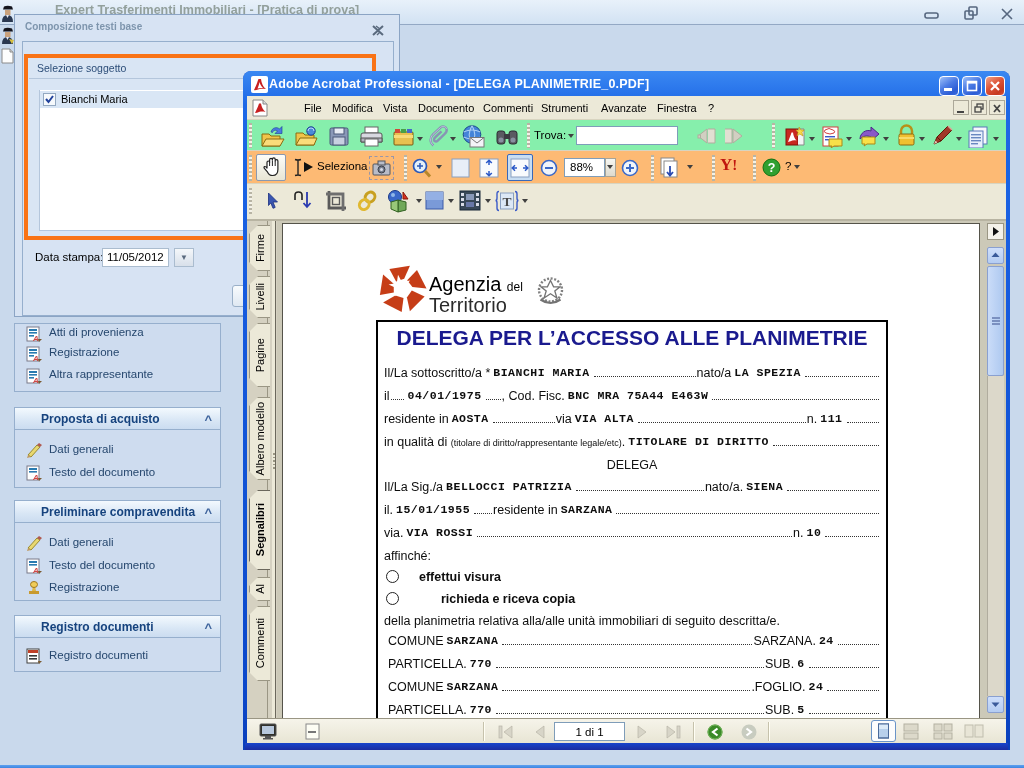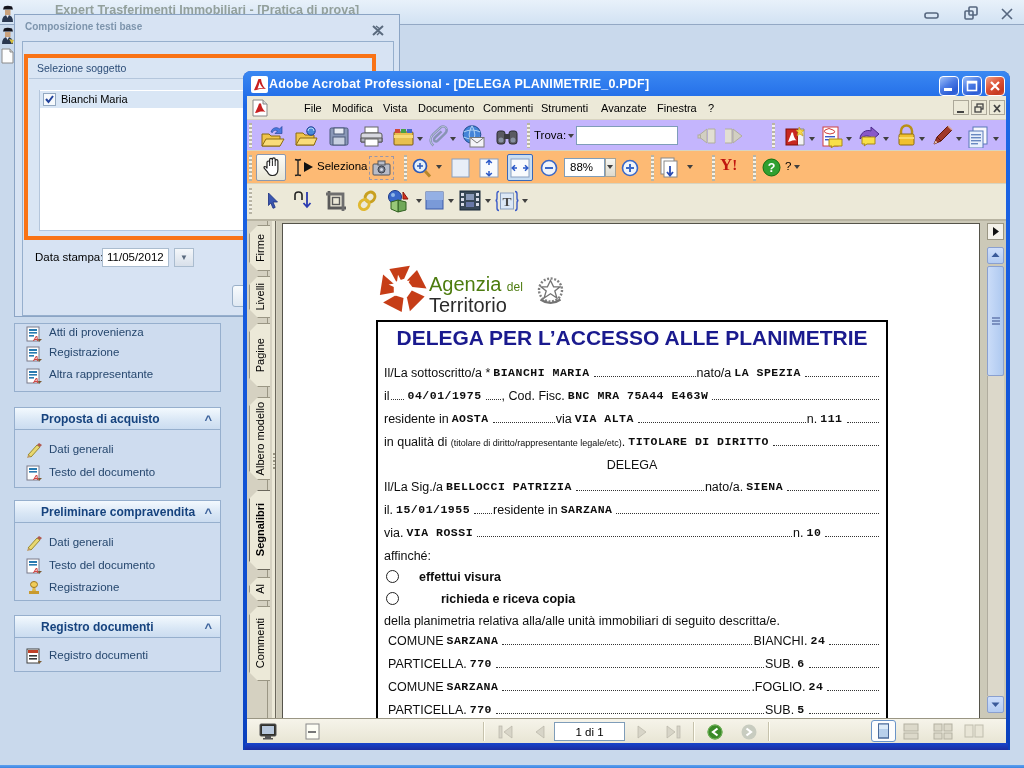--- a/index.html
+++ b/index.html
@@ -41,21 +41,21 @@
  background:linear-gradient(180deg,#3a88f2 0%,#1e68e6 5%,#165ade 35%,#1052d4 65%,#0b47ca 92%,#0a3fba 100%);}
 #acrotitle{position:absolute;left:26px;top:6px;font-size:12.5px;font-weight:bold;color:#fff;white-space:nowrap;letter-spacing:.2px;}
 .xpbtn{position:absolute;top:5px;width:20px;height:20px;border-radius:4px;border:1px solid #fff;
  background:linear-gradient(145deg,#9ec0f8 0%,#4a7ae4 45%,#2c5cd4 78%,#3b6ee0 100%);color:#fff;}
 #xpclose{background:linear-gradient(145deg,#f0a288 0%,#dd5336 45%,#c63a20 80%,#d4543a 100%);}
 
 #menubar{position:absolute;left:0;top:0;width:100%;height:24px;background:#ece9d8;border-bottom:1px solid #d8d4c0;}
 .mitem{position:absolute;top:6px;font-size:11px;color:#000;padding-left:32px;}
 .mdbtn{position:absolute;top:4px;width:16px;height:15px;background:#ece9d8;border:1px solid #aca899;}
 
-#tb1{position:absolute;left:0;top:24px;width:100%;height:31px;background:#c4b5fd;border-bottom:1px solid #d8d4c0;}
+#tb1{position:absolute;left:0;top:24px;width:100%;height:31px;background:#86efac;border-bottom:1px solid #d8d4c0;}
 #tb2{position:absolute;left:0;top:55px;width:100%;height:33px;background:#fdba74;border-bottom:1px solid #d8d4c0;}
 #tb3{position:absolute;left:0;top:88px;width:100%;height:37px;background:#ece9d8;border-bottom:2px solid #b8b4a2;}
 .grip{position:absolute;width:3px;background-image:repeating-linear-gradient(180deg,#b8b4a4 0 2px,#f4f2e8 2px 4px);}
 .tsep{position:absolute;width:1px;background:#c6c2ac;box-shadow:1px 0 0 #fffef4;}
 .dd{position:absolute;width:0;height:0;border-left:3.5px solid transparent;border-right:3.5px solid transparent;border-top:4px solid #404040;}
 .ticon{position:absolute;}
 
 #content{position:absolute;left:0;top:125px;width:100%;height:497px;background:#d5d1c1;}
 #tabstrip{position:absolute;left:0;top:0;width:21px;height:100%;background:#d5d1c1;border-right:1px solid #9a9684;}
 .vtab{position:absolute;left:2px;width:21px;background:#ece9d8;border:1px solid #9a9684;border-right:none;
@@ -526,21 +526,21 @@
    <svg class="abs" style="left:96px;top:41px" width="48" height="48" viewBox="0 0 48 48">
               <g fill="#c63d17">
                 <path d="M17.1 16.4 L10.4 4.0 L30.9 0.7 L25.2 13.7 Z"></path>
                 <path d="M14.8 27.4 L0.9 30.0 L4.1 9.4 L14.7 18.8 Z"></path>
                 <path d="M24.5 32.9 L22.7 47.0 L4.1 37.6 L16.3 30.4 Z"></path>
                 <path d="M32.8 25.5 L45.6 31.5 L30.9 46.3 L27.9 32.5 Z"></path>
                 <path d="M28.2 15.3 L38.0 5.0 L47.5 23.5 L33.4 22.1 Z"></path>
               </g>
               <path d="M19.0 9.7 L17.8 17.9 L9.6 19.4 L17.1 23.1 L16.0 31.3 L21.8 25.3 L29.3 29.0 L25.4 21.6 L31.2 15.6 L22.9 17.0 Z" fill="#fff"></path>
             </svg>
-   <div class="abs" style="left:146px;top:49px;font-size:20px;color:#4d7c0f;">Agenzia <span style="font-size:12px;">del</span></div>
+   <div class="abs" style="left:146px;top:49px;font-size:20px;color:#000000;">Agenzia <span style="font-size:12px;">del</span></div>
    <div class="abs" style="left:146px;top:70px;font-size:20px;color:#2b2b2b;">Territorio</div>
    <svg class="abs" style="left:252px;top:51px" width="32" height="33" viewBox="0 0 32 33">
               <circle cx="15.5" cy="15" r="11.5" fill="none" stroke="#808080" stroke-width="2.4" stroke-dasharray="2 1.6"></circle>
               <path d="M15.5 5.5 L18.6 11.8 L25 11.8 L19.8 16 L21.9 23 L15.5 18.8 L9.1 23 L11.2 16 L6 11.8 L12.4 11.8 Z" fill="none" stroke="#737373" stroke-width="1.3"></path>
               <path d="M5.5 24.5 Q15.5 31.5 25.5 24.5" fill="none" stroke="#737373" stroke-width="2.2"></path>
             </svg>
    <div id="formbox" class="abs">
     <div class="abs" style="left:0;right:0;top:4px;text-align:center;font-size:21px;font-weight:bold;color:#1a1a8e;letter-spacing:0px;white-space:nowrap;">DELEGA PER L’ACCESSO ALLE PLANIMETRIE</div>
     <div class="fl" style="top:44px">
                 <span>Il/La sottoscritto/a&nbsp;*</span>
@@ -611,21 +611,21 @@
                 <span class="radio"></span>
                 <span style="font-weight:bold;margin-left:20px;padding-left:22px;">richieda e riceva copia</span>
               </div>
     <div class="fl" style="top:292px">
                 <span>della planimetria relativa alla/alle unità immobiliari di seguito descritta/e.</span>
               </div>
     <div class="fl" style="top:312px;left:10px">
                 <span>COMUNE</span>
                 <span class="v">SARZANA</span>
                 <span class="dw" style="width:250px"></span>
-                <span>BIANCHI.</span>
+                <span>SARZANA.</span>
                 <span class="v">24</span>
                 <span class="d"></span>
               </div>
     <div class="fl" style="top:335px;left:10px">
                 <span>PARTICELLA.</span>
                 <span class="v">770</span>
                 <span class="dw" style="width:268px"></span>
                 <span>SUB.</span>
                 <span class="v">6</span>
                 <span class="d"></span>

